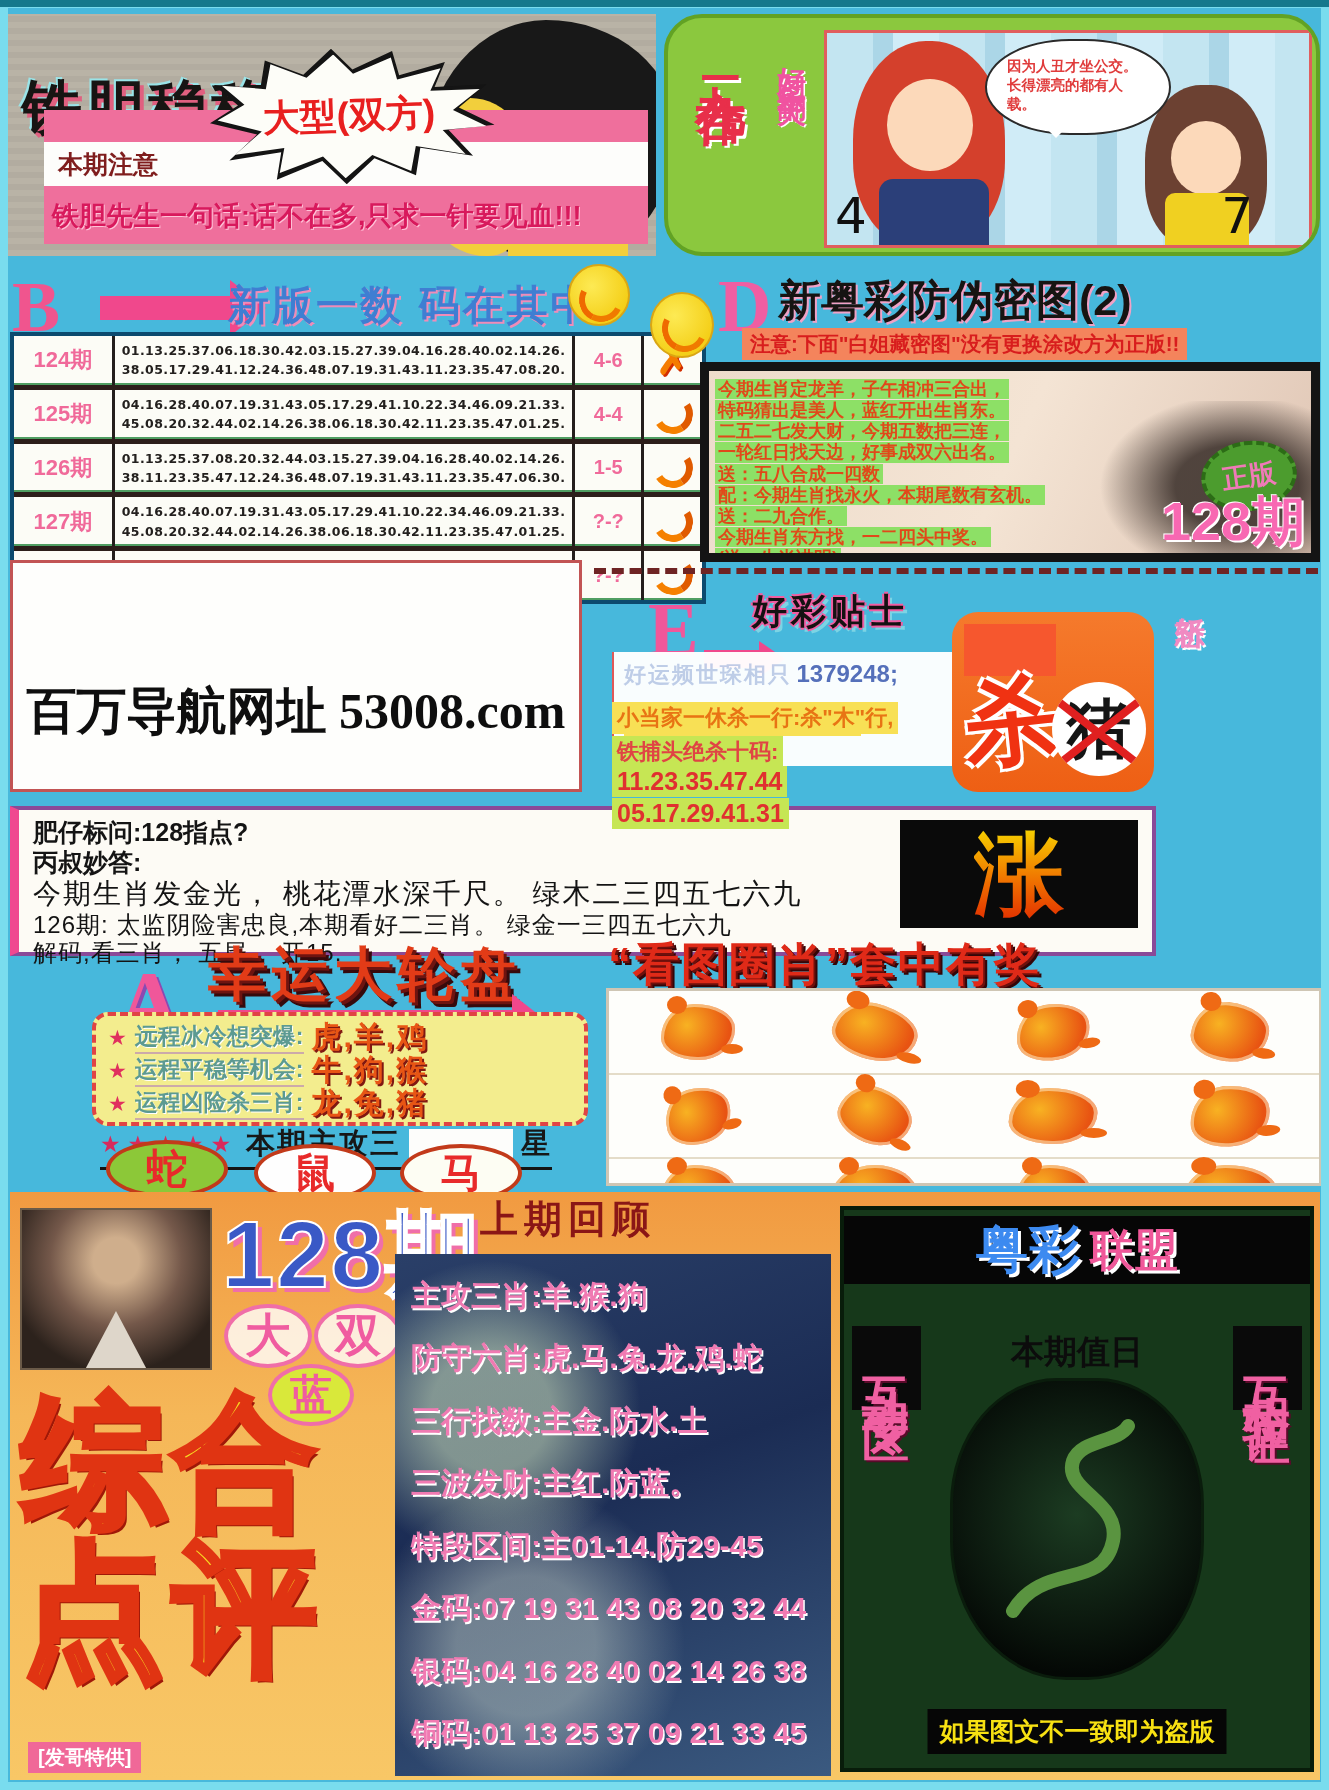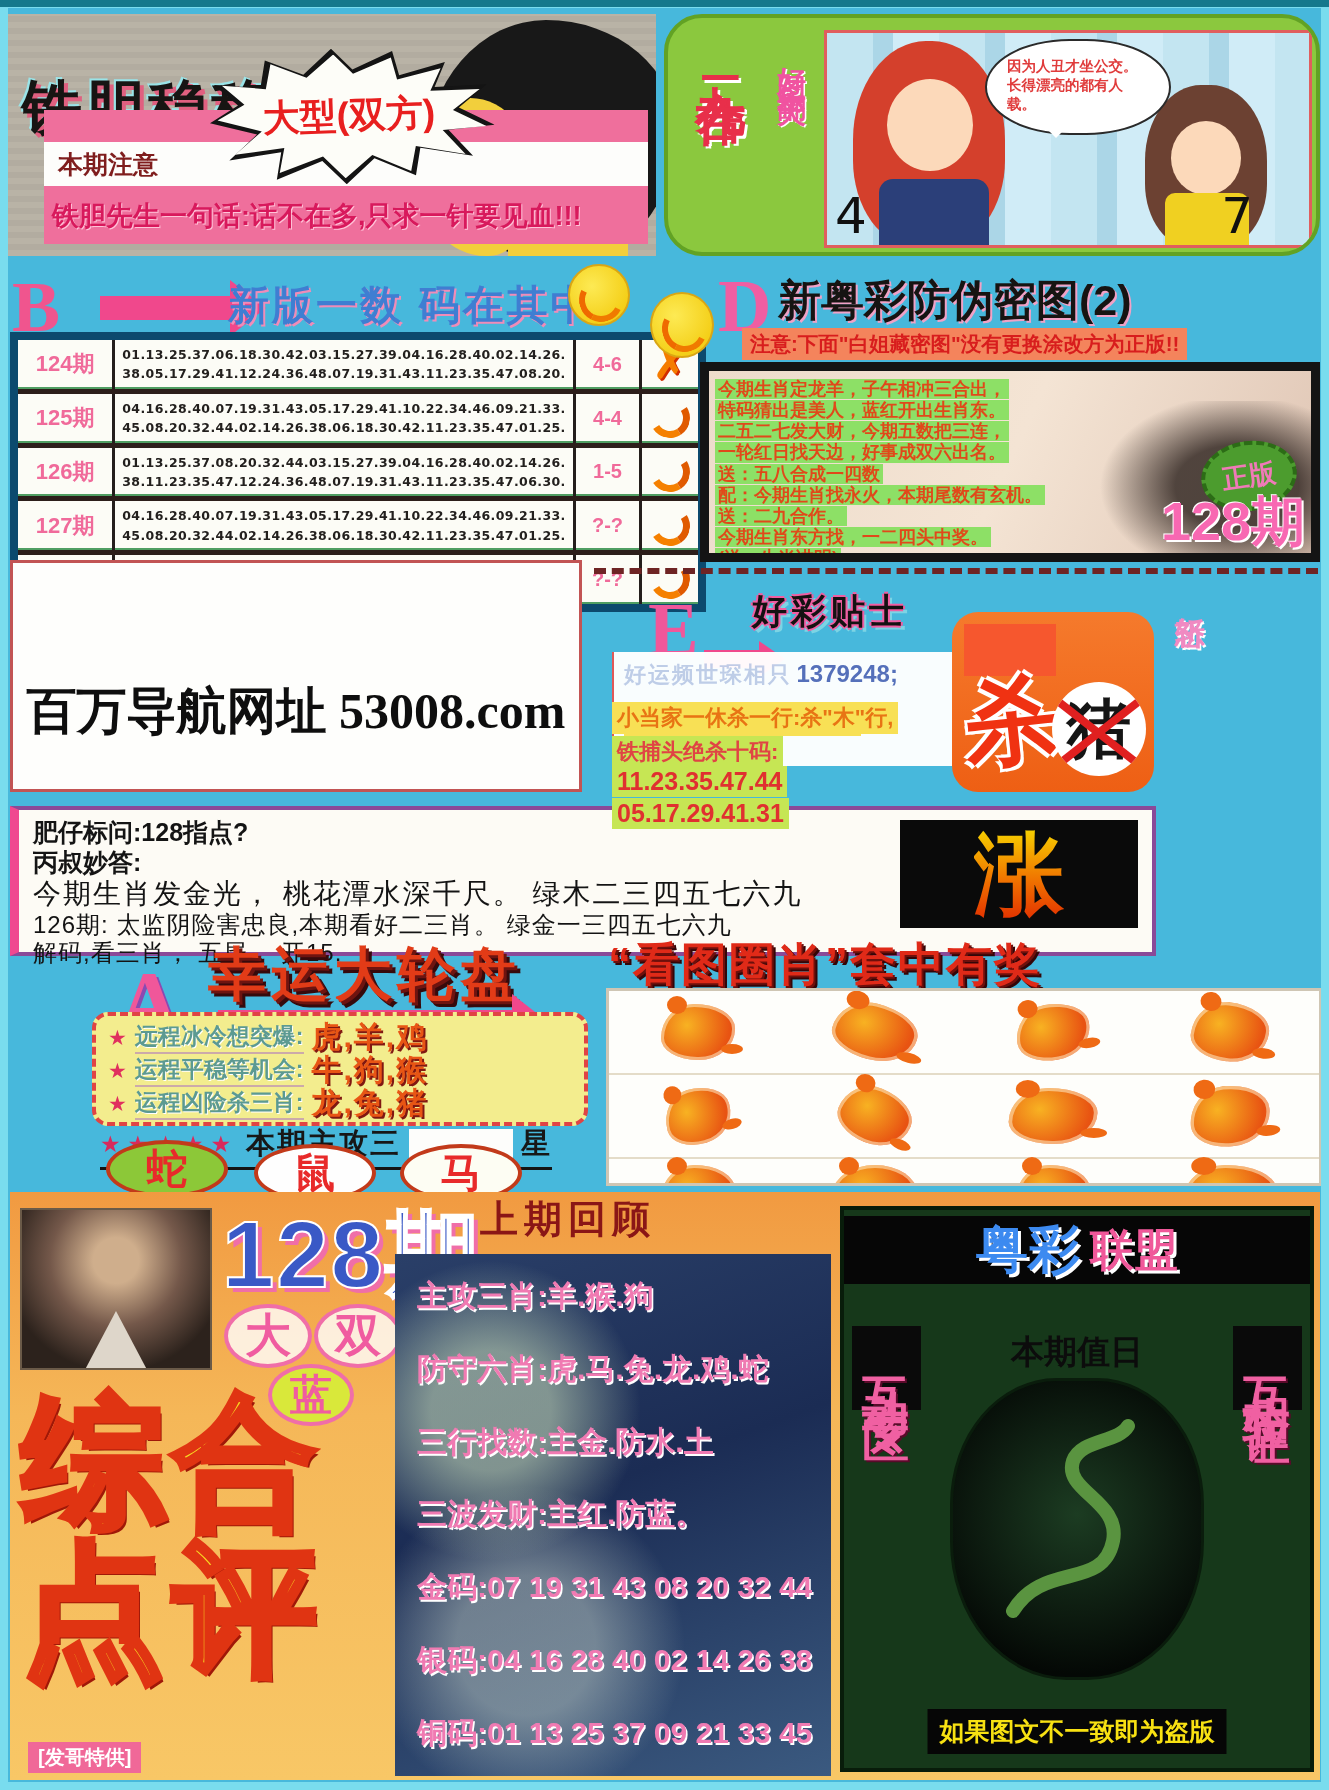--- a/index.html
+++ b/index.html
@@ -61,21 +61,21 @@
   .arrow::after{content:"";position:absolute;right:-34px;top:50%;transform:translateY(-50%);
     border:28px solid transparent;border-left:36px solid #f0488c;border-right:0;}
   .b-arrow{left:100px;top:296px;width:132px;height:24px;}
   .b-title{position:absolute;left:228px;top:278px;font-size:41px;font-weight:900;color:#3f7ed2;
     text-shadow:2px 2px 0 #f08cb8;letter-spacing:3px;white-space:nowrap;}
   .moon{position:absolute;border-radius:50%;background:radial-gradient(circle at 38% 35%,#fdea54,#f4cf18 72%);
     border:2px solid #daa614;}
   .moon::after{content:"";position:absolute;left:16%;top:20%;width:55%;height:55%;border:6px solid transparent;
     border-bottom-color:#f07a00;border-left-color:#ef6a00;border-radius:50%;transform:rotate(-18deg);}
   .b-moon{left:568px;top:264px;width:58px;height:58px;}
-  .b-table{position:absolute;left:10px;top:332px;width:696px;background:#fcfcf6;border:8px solid #0c4a6e;
+  .b-table{position:absolute;left:10px;top:332px;width:696px;background:#fcfcf6;border:4px solid #0c4a6e;
     box-sizing:border-box;}
   .b-row{display:flex;align-items:stretch;border-bottom:5px solid #2c1e1a;box-shadow:0 -2px 0 #4f9e62 inset;}
   .b-row:last-child{border-bottom:none;}
   .b-period{width:98px;display:flex;align-items:center;justify-content:center;font-size:22px;font-weight:bold;
     color:#f06a9a;}
   .b-nums{flex:1;border-left:3px solid #241e1c;border-right:3px solid #241e1c;padding:5px 7px;
     font-size:12.5px;font-weight:bold;color:#23201e;line-height:1.55;letter-spacing:.4px;white-space:nowrap;
     font-family:"DejaVu Sans",sans-serif;}
   .b-res{width:66px;display:flex;align-items:center;justify-content:center;font-size:20px;font-weight:bold;
     color:#f06a9a;border-right:3px solid #241e1c;}
@@ -225,21 +225,21 @@
   .bt-o2{left:304px;top:112px;width:88px;height:64px;font-size:46px;background:rgba(255,255,255,.8);}
   .bt-o3{left:258px;top:172px;width:86px;height:62px;font-size:42px;background:#d9e83a;}
   .bt-bigtitle{position:absolute;left:12px;top:196px;width:336px;font-size:142px;line-height:1.04;
     font-weight:900;color:#f8d822;letter-spacing:10px;-webkit-text-stroke:6px #e03412;
     text-shadow:4px 4px 0 #a01808;}
   .bt-credit{position:absolute;left:18px;top:550px;background:#f06898;color:#fff;font-size:20px;
     font-weight:bold;padding:2px 10px;}
   .bt-mid-head{position:absolute;left:470px;top:2px;font-size:38px;font-weight:900;color:#8a1616;
     letter-spacing:6px;}
   .bt-mid{position:absolute;left:385px;top:62px;width:436px;height:522px;box-sizing:border-box;
-    padding:22px 22px;display:flex;flex-direction:column;justify-content:space-between;
+    padding:22px 16px;display:flex;flex-direction:column;justify-content:space-between;
     background:radial-gradient(circle at 22% 30%,rgba(210,230,190,.55) 0 12%,transparent 30%),
       radial-gradient(circle at 30% 75%,rgba(230,240,220,.4) 0 14%,transparent 32%),
       linear-gradient(160deg,#2a3f68,#1b2c54 45%,#3b5a80);}
   .bt-mid div{font-size:30px;font-weight:900;color:#f07ab2;white-space:nowrap;
     text-shadow:1.5px 1.5px 0 #fff;}
   .bt-right{position:absolute;left:830px;top:14px;width:474px;height:566px;background:#16381a;
     border:4px solid #081c0a;box-sizing:border-box;}
   .br-title{position:absolute;left:0;top:6px;width:100%;height:68px;background:#060606;display:flex;
     align-items:center;justify-content:center;gap:10px;}
   .br-ta{font-size:52px;font-weight:900;color:#3c8af0;text-shadow:3px 3px 0 #fff;}
@@ -482,20 +482,21 @@
     <div class="bt-oval bt-o2">双</div>
     <div class="bt-oval bt-o3">蓝</div>
     <div class="bt-bigtitle">综合点评</div>
     <div class="bt-credit">[发哥特供]</div>
 
     <div class="bt-mid">
       <div>主攻三肖:羊.猴.狗</div>
       <div>防守六肖:虎.马.兔.龙.鸡.蛇</div>
       <div>三行找数:主金.防水.土</div>
       <div>三波发财:主红.防蓝。</div>
+      <div>特段区间:主01-14.防29-45</div>
       <div>金码:07 19 31 43 08 20 32 44</div>
       <div>银码:04 16 28 40 02 14 26 38</div>
       <div>铜码:01 13 25 37 09 21 33 45</div>
     </div>
 
     <div class="bt-right">
       <div class="br-title">
         <span class="br-ta">粤彩</span>
         <span class="br-tb">联盟</span>
       </div>

